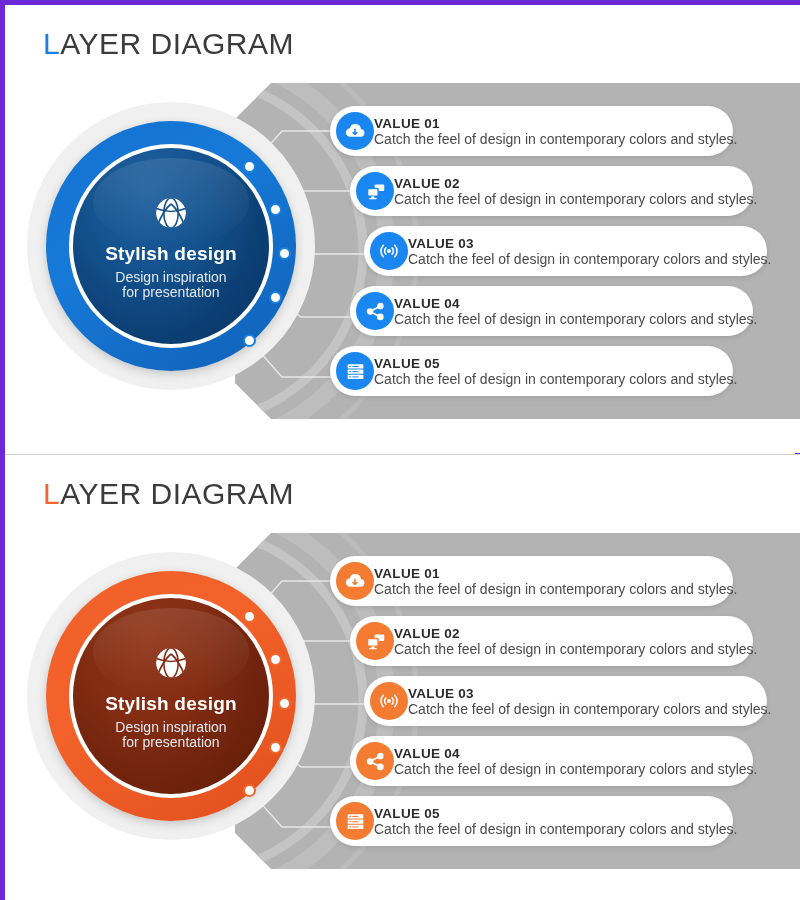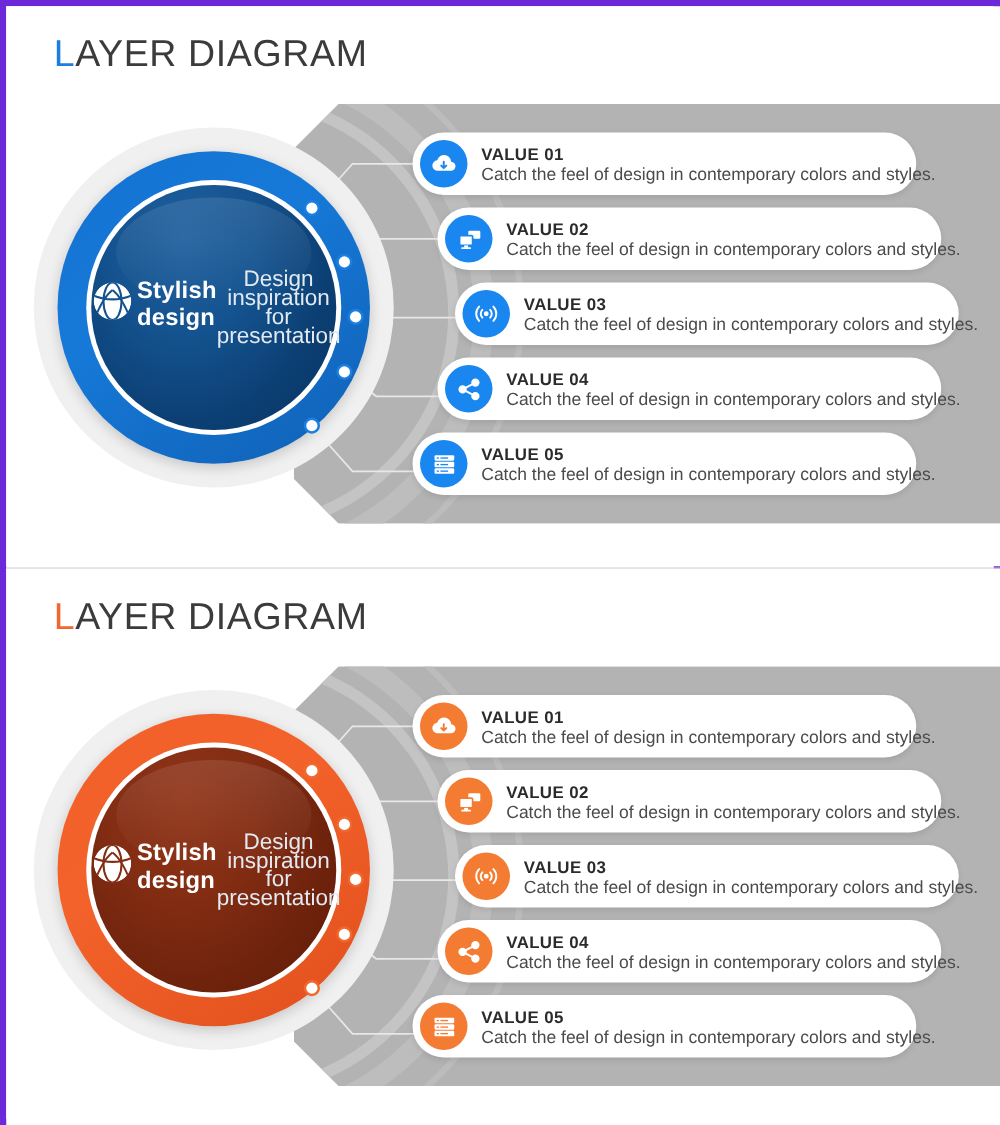--- a/index.html
+++ b/index.html
@@ -75,38 +75,38 @@
     width: 204px; height: 204px;
     border-radius: 50%;
     background: #ffffff;
   }
   .core {
     position: absolute;
     left: 68px; top: 143px;
     width: 196px; height: 196px;
     border-radius: 50%;
     background: radial-gradient(ellipse at 38% 22%, #1f5f9e 0%, #14538f 35%, #0b3e72 70%, #0a3563 100%);
-    display: flex; flex-direction: row;
+    display: flex; flex-direction: column;
     align-items: center; justify-content: center;
     color: #ffffff;
   }
   .core-gloss {
     position: absolute; left: 10%; top: 5%;
     width: 80%; height: 45%;
     border-radius: 50%;
     background: linear-gradient(180deg, rgba(255,255,255,0.10), rgba(255,255,255,0));
     pointer-events: none;
   }
   .core-icon { margin-bottom: 6px; z-index: 1; }
   .core-title {
     font-size: 19px; font-weight: bold; letter-spacing: 0.2px;
     z-index: 1; margin-bottom: 5px;
   }
   .core-sub {
-    font-size: 18px; line-height: 15px; text-align: center;
+    font-size: 14px; line-height: 15px; text-align: center;
     color: #e3e9f0; z-index: 1;
   }
 
   
   .bottom .ring-outer {
     background: linear-gradient(145deg, #f1602a 0%, #f4622b 40%, #e04f1c 100%);
   }
   .bottom .core {
     background: radial-gradient(ellipse at 38% 22%, #8f3418 0%, #832d13 35%, #6e220c 70%, #5e1c09 100%);
   }
@@ -135,21 +135,21 @@
   }
   .card-icon {
     width: 38px; height: 38px;
     min-width: 38px;
     margin-left: 6px;
     border-radius: 50%;
     background: #1a86f0;
     display: flex; align-items: center; justify-content: center;
   }
   .bottom .card-icon { background: #f47b32; }
-  .card-text { margin-left: 11px; padding-right: 12px; }
+  .card-text { padding-right: 12px; }
   .card-title {
     font-size: 13.5px; font-weight: bold; color: #2b2b2b;
     letter-spacing: 0.3px; line-height: 16px;
   }
   .card-desc {
     font-size: 14px; color: #4a4a4a; line-height: 14px;
     white-space: nowrap;
   }
 </style>
 </head>

